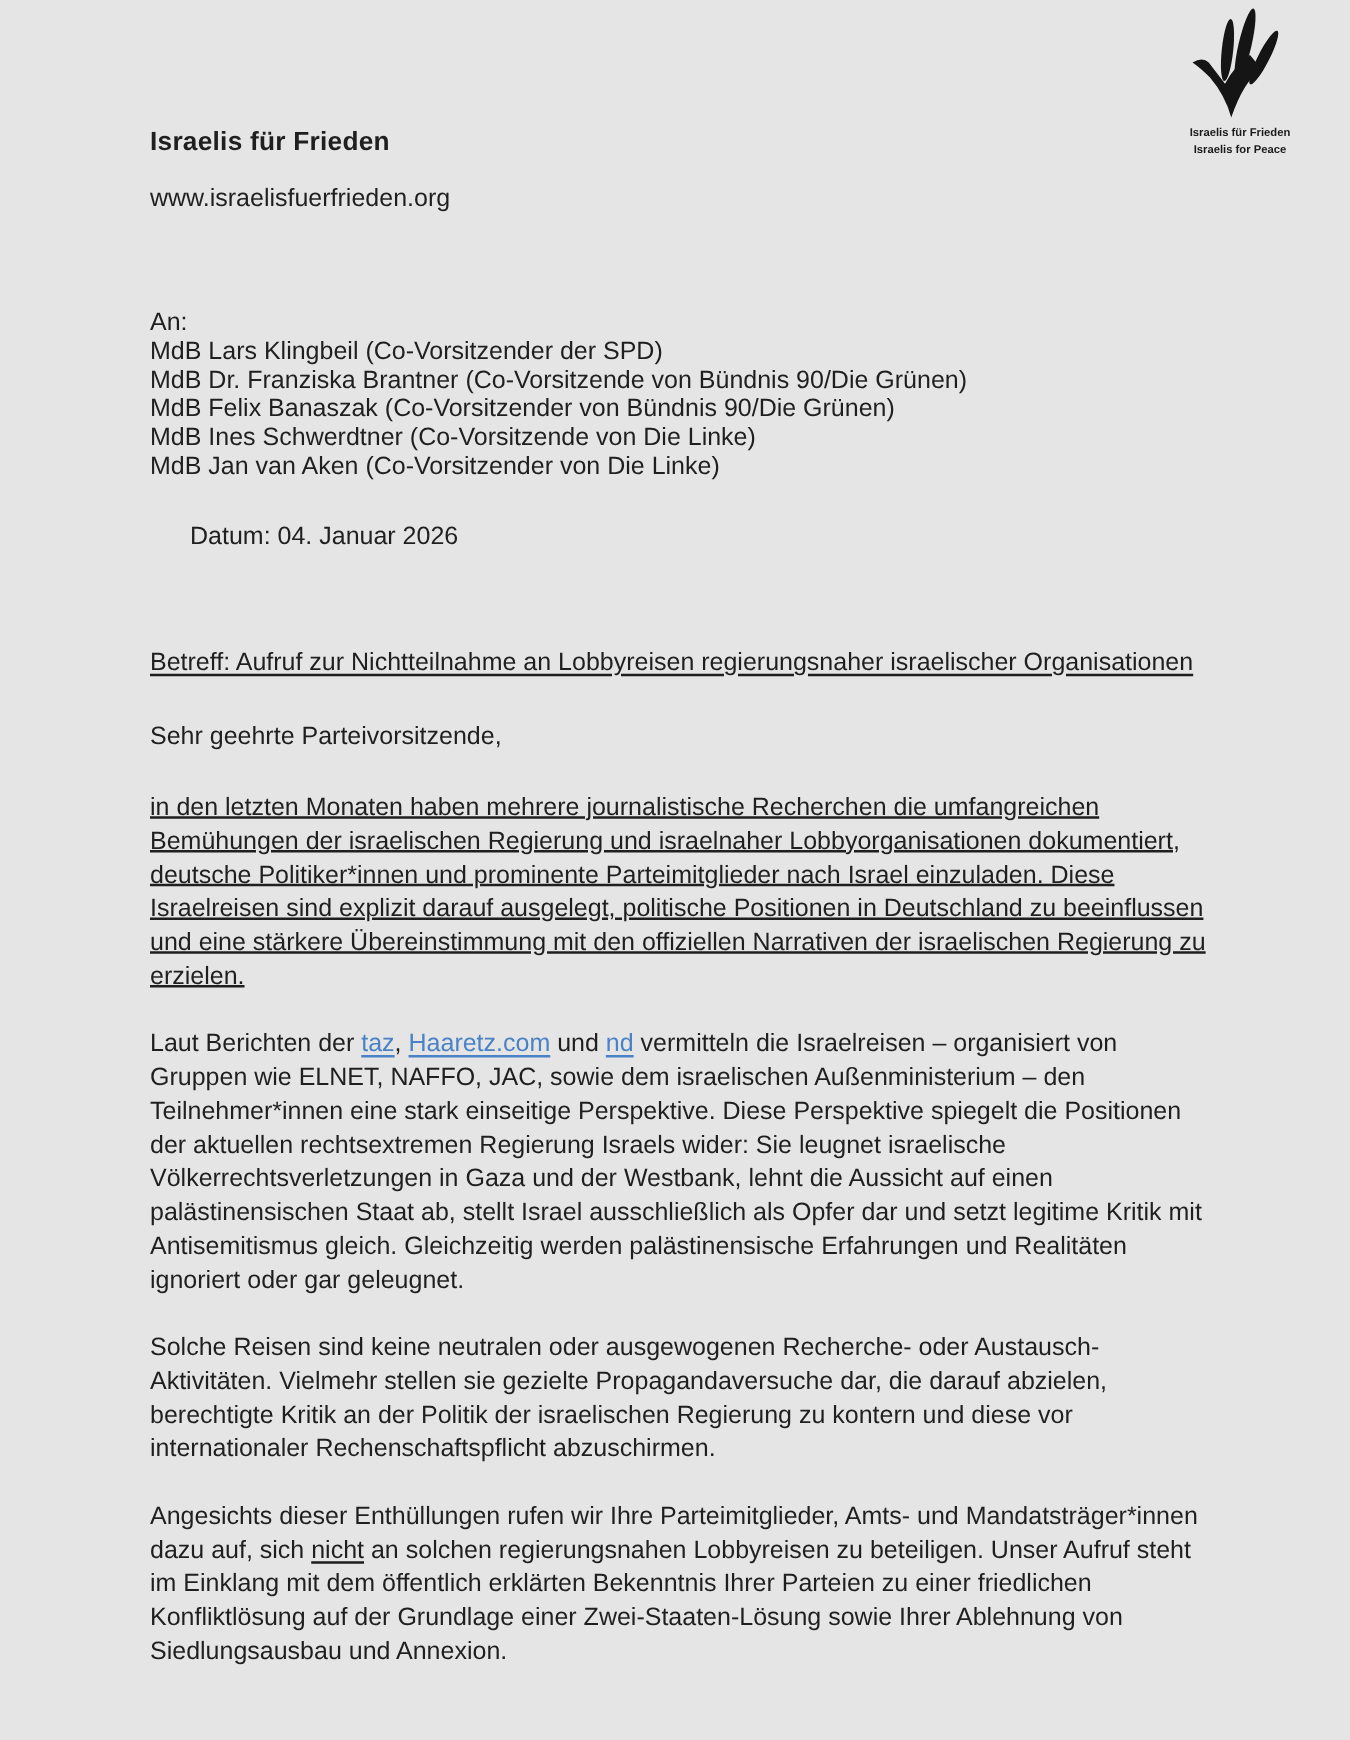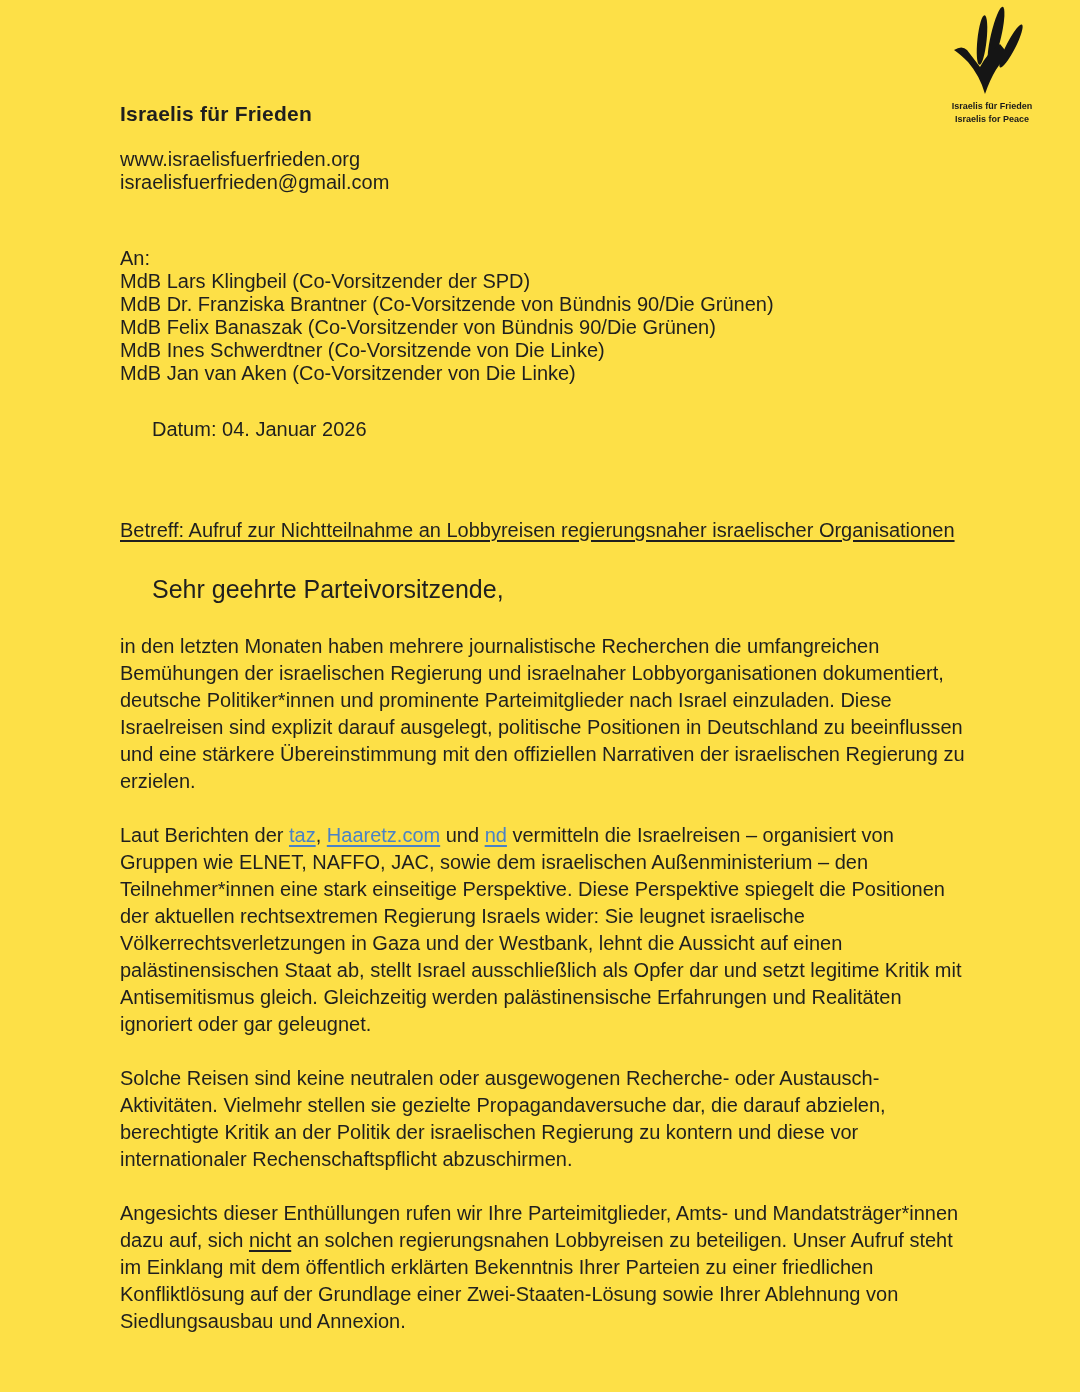--- a/index.html
+++ b/index.html
@@ -5,21 +5,21 @@
   html, body { margin: 0; padding: 0; }
   body {
     width: 1080px; height: 1392px;
     background: #ffffff;
     font-family: "Liberation Sans", sans-serif;
     color: #1f1f1f;
   }
   .page {
     position: relative;
     width: 1080px; height: 1392px;
-    background: #fde047;
+    background: #e5e5e5;
     overflow: hidden;
   }
   .abs { position: absolute; left: 120px; }
 
   .org-name {
     top: 102px;
     font-size: 21px; font-weight: bold; letter-spacing: 0.2px;
   }
   .contact {
     top: 148px;
@@ -41,24 +41,24 @@
 
   .date-line { top: 416px; font-size: 20px; line-height: 27px; margin-left: 32px; }
 
   .subject {
     top: 516px; width: 845px;
     font-size: 20px; line-height: 28px;
     text-decoration: underline;
     text-underline-offset: 3px;
   }
 
-  .salutation { top: 576px; font-size: 25px; line-height: 27px; margin-left: 32px; }
+  .salutation { top: 576px; font-size: 20px; line-height: 27px; }
 
   .para { width: 850px; font-size: 20px; line-height: 27px; }
-  .p1 { top: 633px; }
+  .p1 { top: 633px; text-decoration: underline; }
   .p2 { top: 822px; }
   .p3 { top: 1065px; }
   .p4 { top: 1200px; }
 
   .doc-link {
     color: #4a82c6;
     text-decoration: underline;
     text-underline-offset: 3px;
     cursor: pointer;
   }
@@ -68,21 +68,20 @@
   }
 </style>
 </head>
 <body>
 
 <div class="page">
 
   <div class="abs org-name">Israelis für Frieden</div>
   <div class="abs contact">
     <div>www.israelisfuerfrieden.org</div>
-    <div>israelisfuerfrieden@gmail.com</div>
   </div>
 
   <div class="logo-block">
     <span>
       <svg class="logo-hand" width="84" height="96" viewBox="0 0 84 96" xmlns="http://www.w3.org/2000/svg">
         <g fill="#151515">
           <ellipse cx="32" cy="36" rx="4.6" ry="25" transform="rotate(6 32 36)"></ellipse>
           <ellipse cx="46" cy="32" rx="5.2" ry="30" transform="rotate(13 46 32)"></ellipse>
           <ellipse cx="61" cy="42" rx="4.6" ry="24" transform="rotate(27 61 42)"></ellipse>
           <path d="M4 46 Q12 41 17 46 L30 63 Q38 48 50 40 L59 51 Q45 61 35 90 Q30 72 18 58 Q10 50 4 46 Z"></path>

